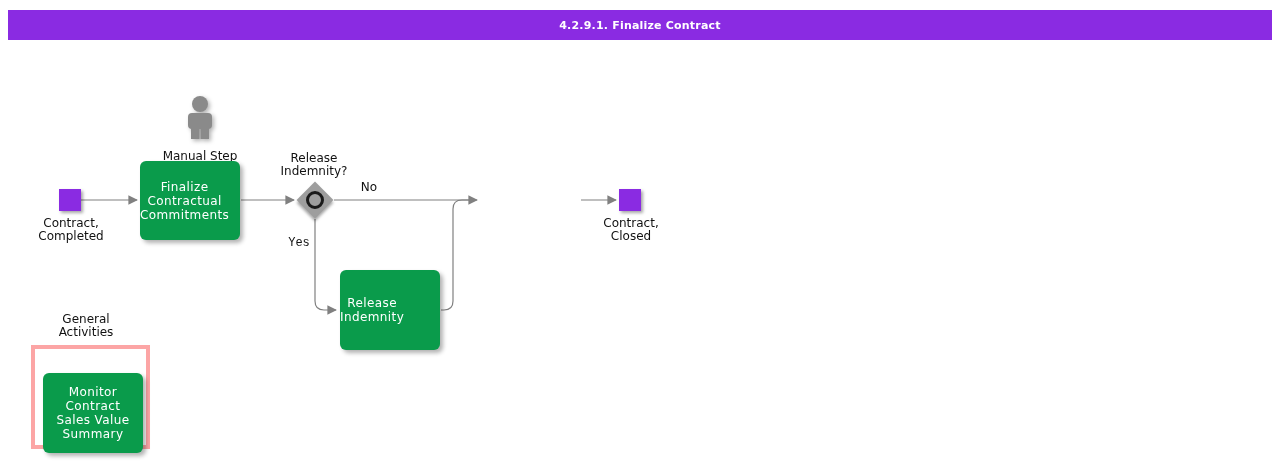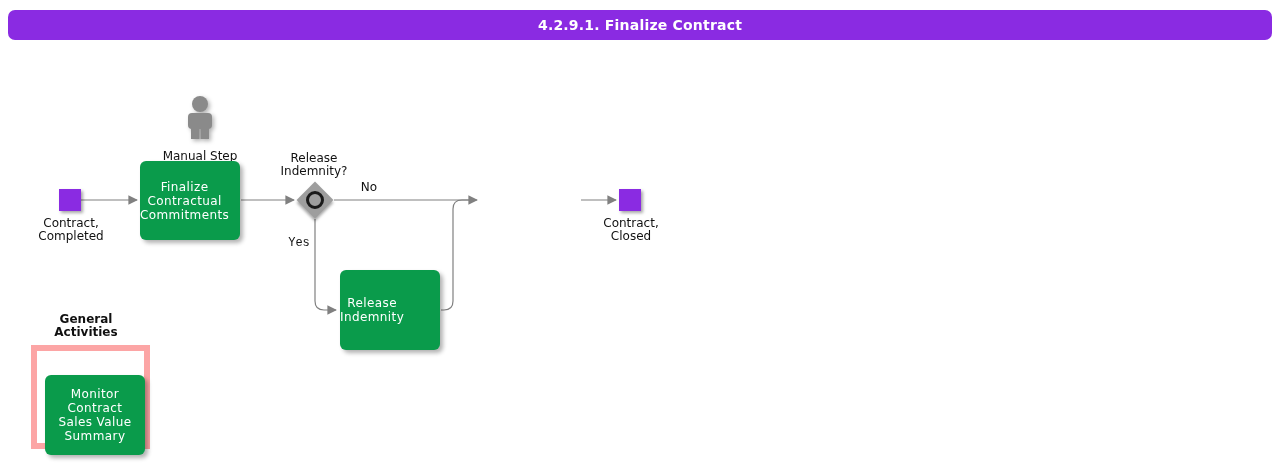--- a/index.html
+++ b/index.html
@@ -16,27 +16,26 @@
     overflow: hidden;
   }
   .header {
     position: absolute;
     left: 8px;
     top: 10px;
     width: 1264px;
     height: 30px;
     background: var(--header-bg, #8A2BE2);
     color: #ffffff;
-    font-size: 14px;
+    font-size: 11px;
     font-weight: bold;
     display: flex;
     align-items: center;
     justify-content: center;
     letter-spacing: 0.2px;
-    border-radius: 7px;
   }
   .connectors {
     position: absolute;
     left: 0;
     top: 0;
   }
   .connector {
     stroke: var(--line-gray, #808080);
     stroke-width: 1.2;
     fill: none;
@@ -104,36 +103,36 @@
     border-radius: 50%;
     background: transparent;
   }
   .group-box {
     position: absolute;
     left: 31px;
     top: 345px;
     width: 119px;
     height: 104px;
     box-sizing: border-box;
-    border: 6px solid #fca5a5;
+    border: 4px solid #fca5a5;
     background: #ffffff;
   }
   .task-finalize { left: 140px; top: 161px; width: 100px; height: 79px; }
   .task-close    { left: 480px; top: 160px; width: 100px; height: 80px; }
   .task-release  { left: 340px; top: 270px; width: 100px; height: 80px; }
   .task-monitor  { left: 8px;   top: 24px;  width: 100px; height: 80px; }
   .event-start { left: 59px;  top: 189px; }
   .event-end   { left: 619px; top: 189px; }
   .label-manual-step { left: 150px; top: 150px; width: 100px; }
   .label-start       { left: 21px;  top: 217px; width: 100px; }
   .label-question    { left: 264px; top: 152px; width: 100px; }
   .label-no          { left: 355px; top: 181px; width: 28px; }
   .label-yes         { left: 284px; top: 237px; width: 30px; font-family: Liberation Mono, monospace; }
   .label-end         { left: 581px; top: 217px; width: 100px; }
-  .label-group       { left: 36px;  top: 313px; width: 100px; font-weight: bold; }
+  .label-group       { left: 36px;  top: 313px; width: 100px; }
 </style>
 </head>
 <body>
 
 <div class="canvas">
 
   <div class="header">
     <span>4.2.9.1. Finalize Contract</span>
   </div>
 

